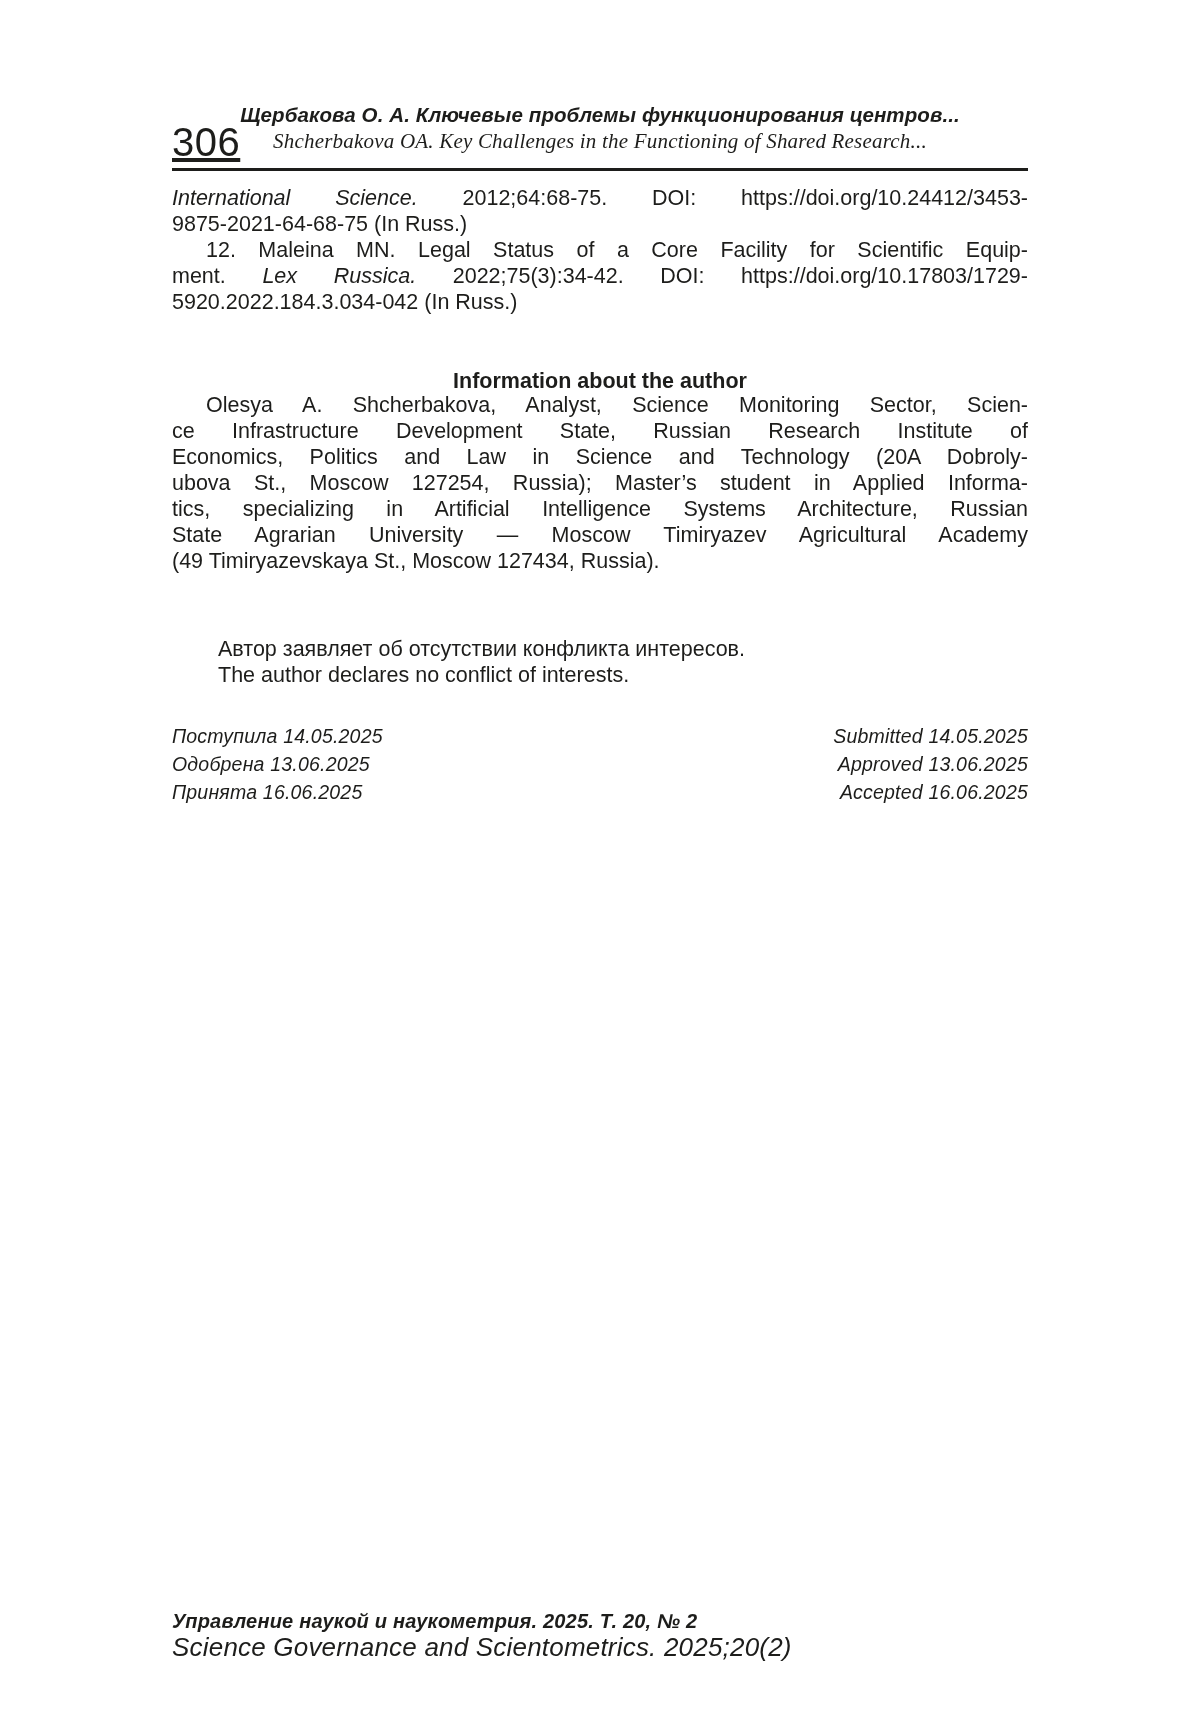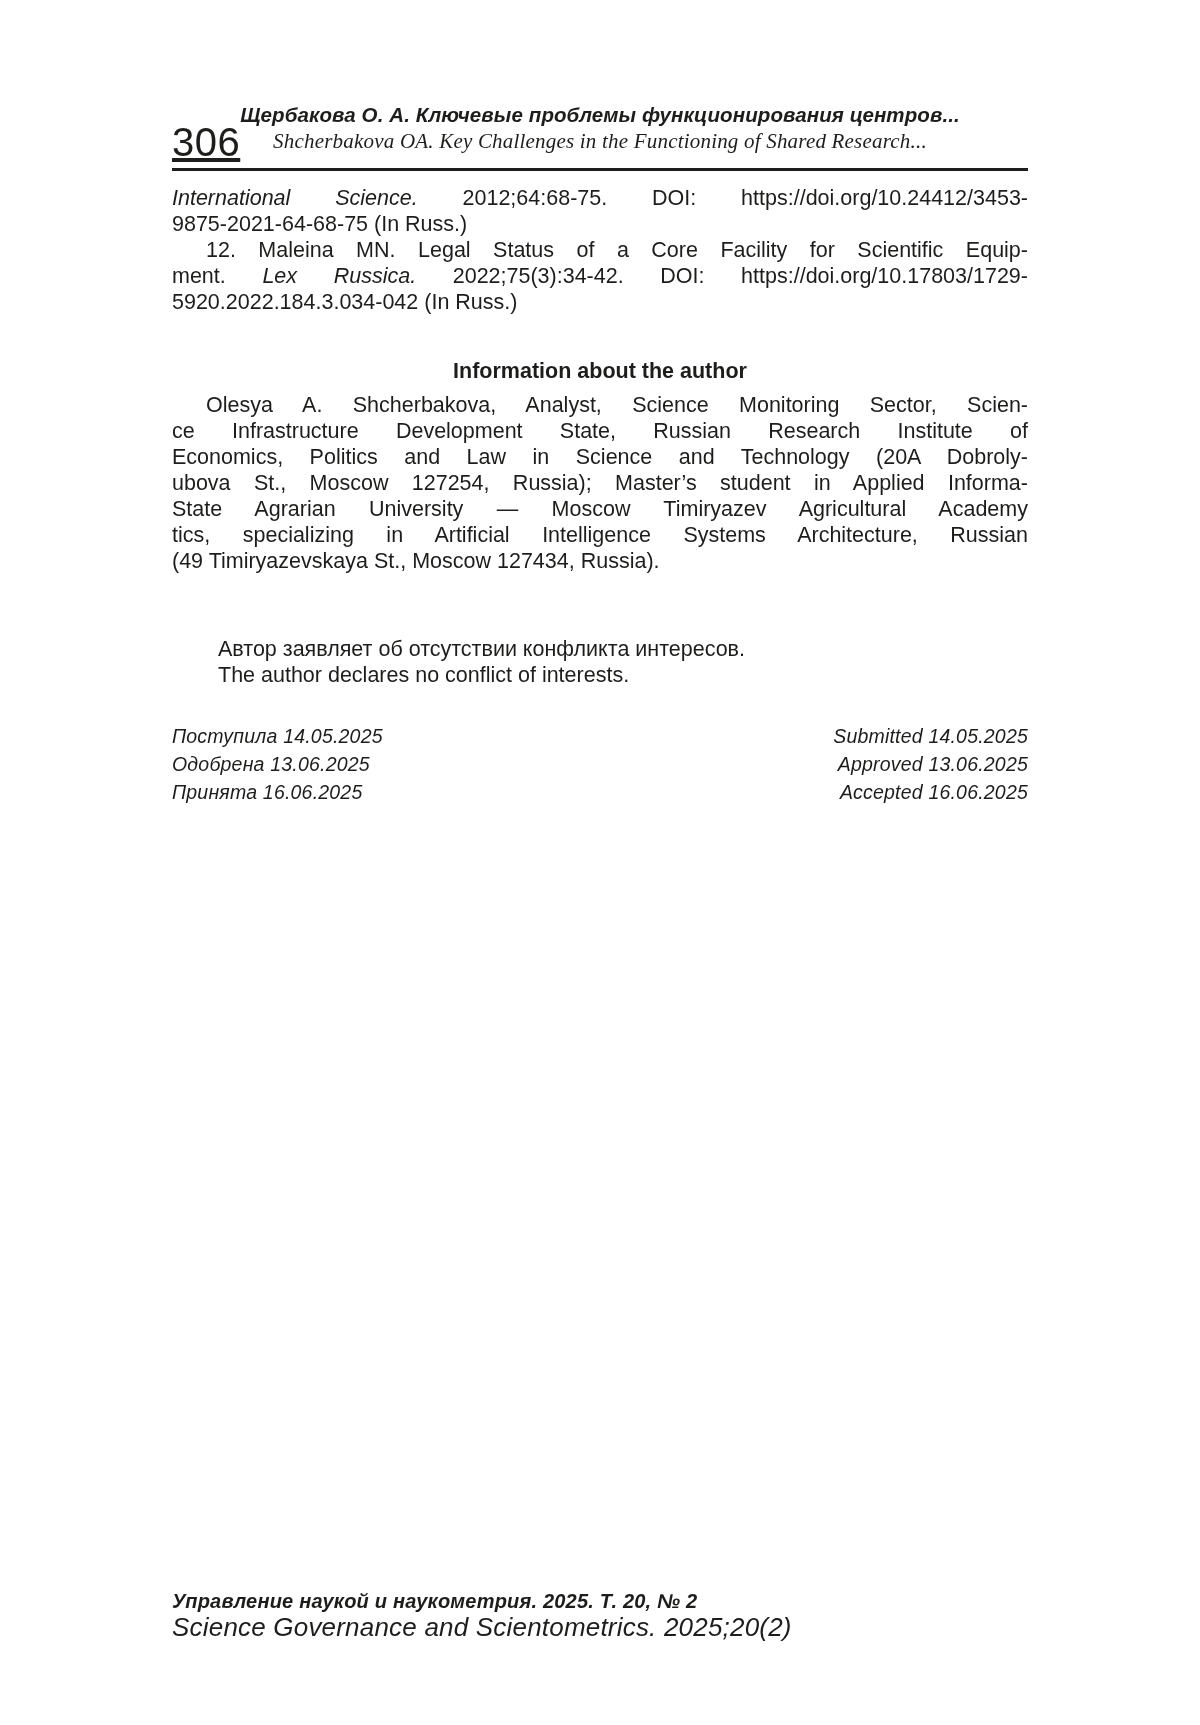--- a/index.html
+++ b/index.html
@@ -50,21 +50,21 @@
   .line {
     font-size: 21.5px;
     line-height: 26px;
     text-align: justify;
   }
   .jl { text-align-last: justify; }
   .ind { text-indent: 34px; }
   .it { font-style: italic; }
 
   .section-heading {
-    position: absolute; top: 358px; left: 0; width: 100%;
+    position: absolute; top: 368px; left: 0; width: 100%;
     margin: 0;
     font-size: 21.5px; line-height: 26px;
     font-weight: bold;
     text-align: center;
   }
 
   
   .dates-section { position: absolute; top: 722px; left: 0; width: 100%; }
   .date-row {
     display: flex;
@@ -72,21 +72,21 @@
     height: 28px; line-height: 28px;
     font-style: italic;
     font-size: 19.5px;
     letter-spacing: 0.2px;
   }
 
   
   .page-footer { position: absolute; top: 1588px; left: 0; width: 100%; }
   .footer-ru {
     font-weight: bold; font-style: italic;
-    font-size: 20px; line-height: 26px; letter-spacing: 0.2px;
+    font-size: 20px; line-height: 26px; letter-spacing: 0.2px; margin-top: 20px;
   }
   .footer-en {
     font-style: italic;
     font-size: 26px; line-height: 26px; letter-spacing: 0.2px;
   }
 </style>
 </head>
 <body>
 
 <div class="page">
@@ -107,22 +107,22 @@
       <div class="line">5920.2022.184.3.034-042 (In Russ.)</div>
     </section>
 
     <h2 class="section-heading">Information about the author</h2>
 
     <section class="author-section">
       <div class="line jl ind">Olesya A. Shcherbakova, Analyst, Science Monitoring Sector, Scien-</div>
       <div class="line jl">ce Infrastructure Development State, Russian Research Institute of</div>
       <div class="line jl">Economics, Politics and Law in Science and Technology (20A Dobroly-</div>
       <div class="line jl">ubova St., Moscow 127254, Russia); Master’s student in Applied Informa-</div>
+      <div class="line jl">tics, specializing in Artificial Intelligence Systems Architecture, Russian</div>
       <div class="line jl">State Agrarian University — Moscow Timiryazev Agricultural Academy</div>
-      <div class="line jl">tics, specializing in Artificial Intelligence Systems Architecture, Russian</div>
       <div class="line">(49 Timiryazevskaya St., Moscow 127434, Russia).</div>
     </section>
 
     <section class="conflict-section">
       <div class="line ind">Автор заявляет об отсутствии конфликта интересов.</div>
       <div class="line ind">The author declares no conflict of interests.</div>
     </section>
 
     <section class="dates-section">
       <div class="date-row">

